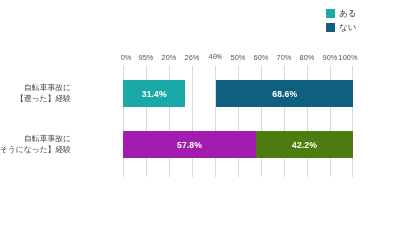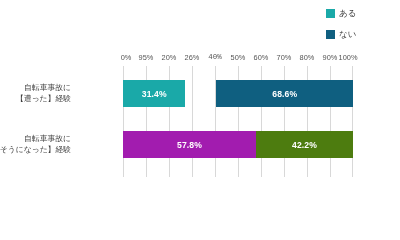--- a/index.html
+++ b/index.html
@@ -16,21 +16,21 @@
     color: #4a4a4a;
   }
 
   
   #legend {
     position: absolute;
     left: 326px;
     top: 8px;
     display: flex;
     flex-direction: column;
-    gap: 10px;
+    gap: 3px;
   }
   .legend-item {
     display: flex;
     align-items: center;
     gap: 4px;
     height: 11px;
   }
   .legend-swatch {
     width: 9px;
     height: 9px;

